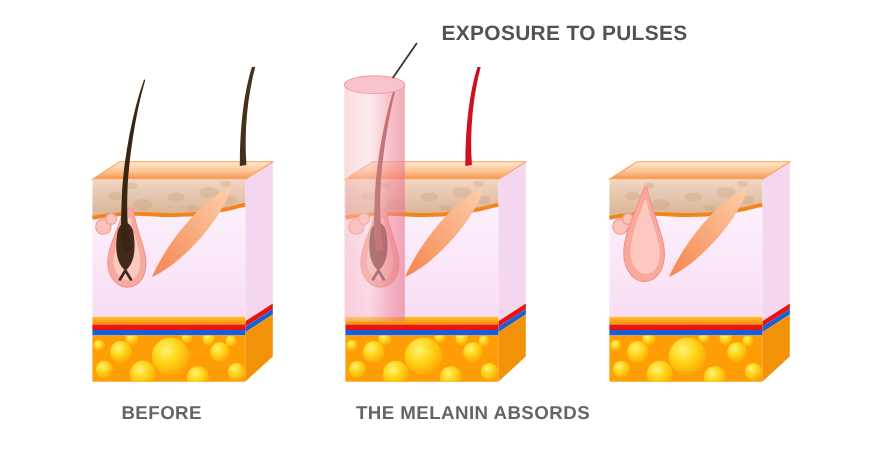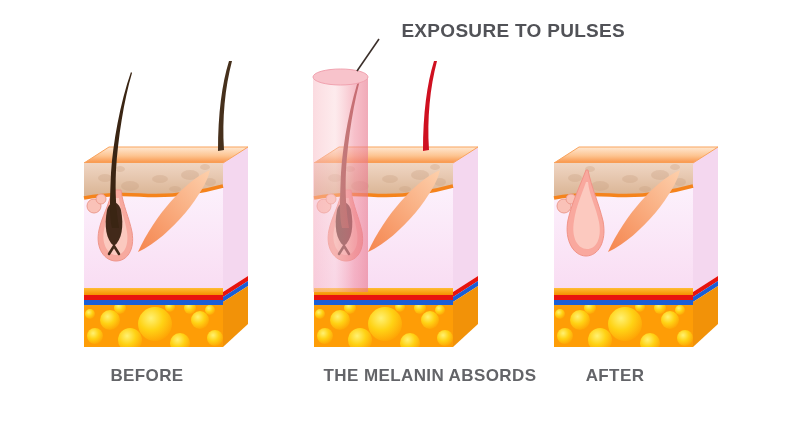--- a/index.html
+++ b/index.html
@@ -160,15 +160,14 @@
   <div class="exposure-label">
     <div>EXPOSURE TO PULSES</div>
   </div>
 
   <div id="caption-before" class="caption">BEFORE</div>
 
   <div id="caption-during" class="caption">
     <div>THE MELANIN ABSORDS</div>
   </div>
 
-  <div id="caption-after" class="caption">AFTER</div>
 
 </div>
 
 </body></html>

